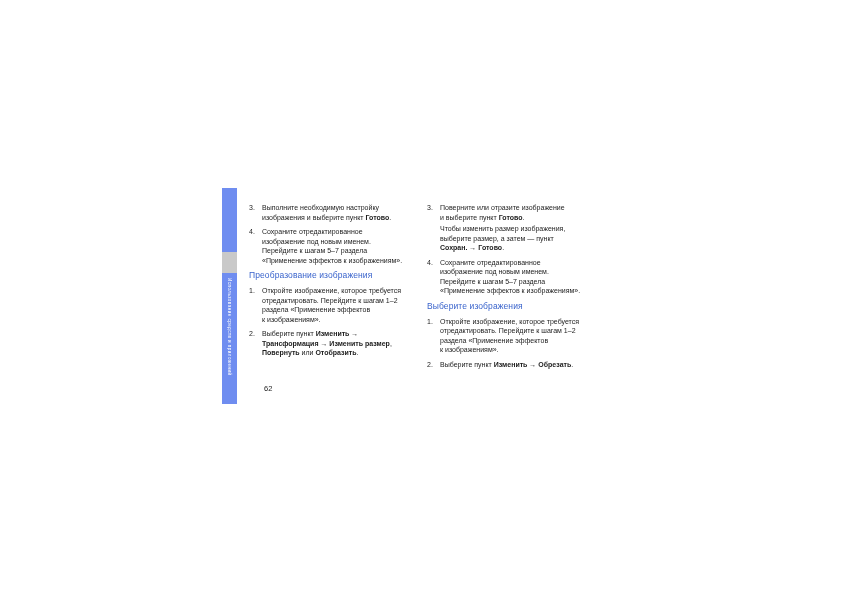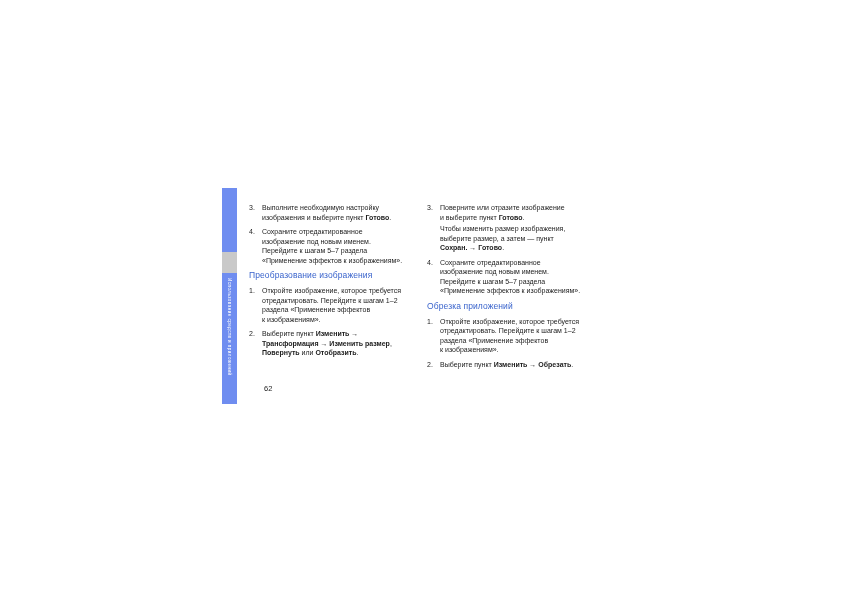--- a/index.html
+++ b/index.html
@@ -106,21 +106,21 @@
       </div>
       <div class="block-li">
         <div class="li-num">4.</div>
         <div class="li-lines">
           <div class="line"><span>Сохраните отредактированное</span></div>
           <div class="line"><span>изображение под новым именем.</span></div>
           <div class="line"><span>Перейдите к шагам 5–7 раздела</span></div>
           <div class="line"><span>«Применение эффектов к изображениям».</span></div>
         </div>
       </div>
-      <div class="heading">Обрезка приложений</div>
+      <div class="heading">Выберите изображения</div>
       <div class="block-li">
         <div class="li-num">1.</div>
         <div class="li-lines">
           <div class="line"><span>Откройте изображение, которое требуется</span></div>
           <div class="line"><span>отредактировать. Перейдите к шагам 1–2</span></div>
           <div class="line"><span>раздела «Применение эффектов</span></div>
           <div class="line"><span>к изображениям».</span></div>
         </div>
       </div>
       <div class="block-li">

